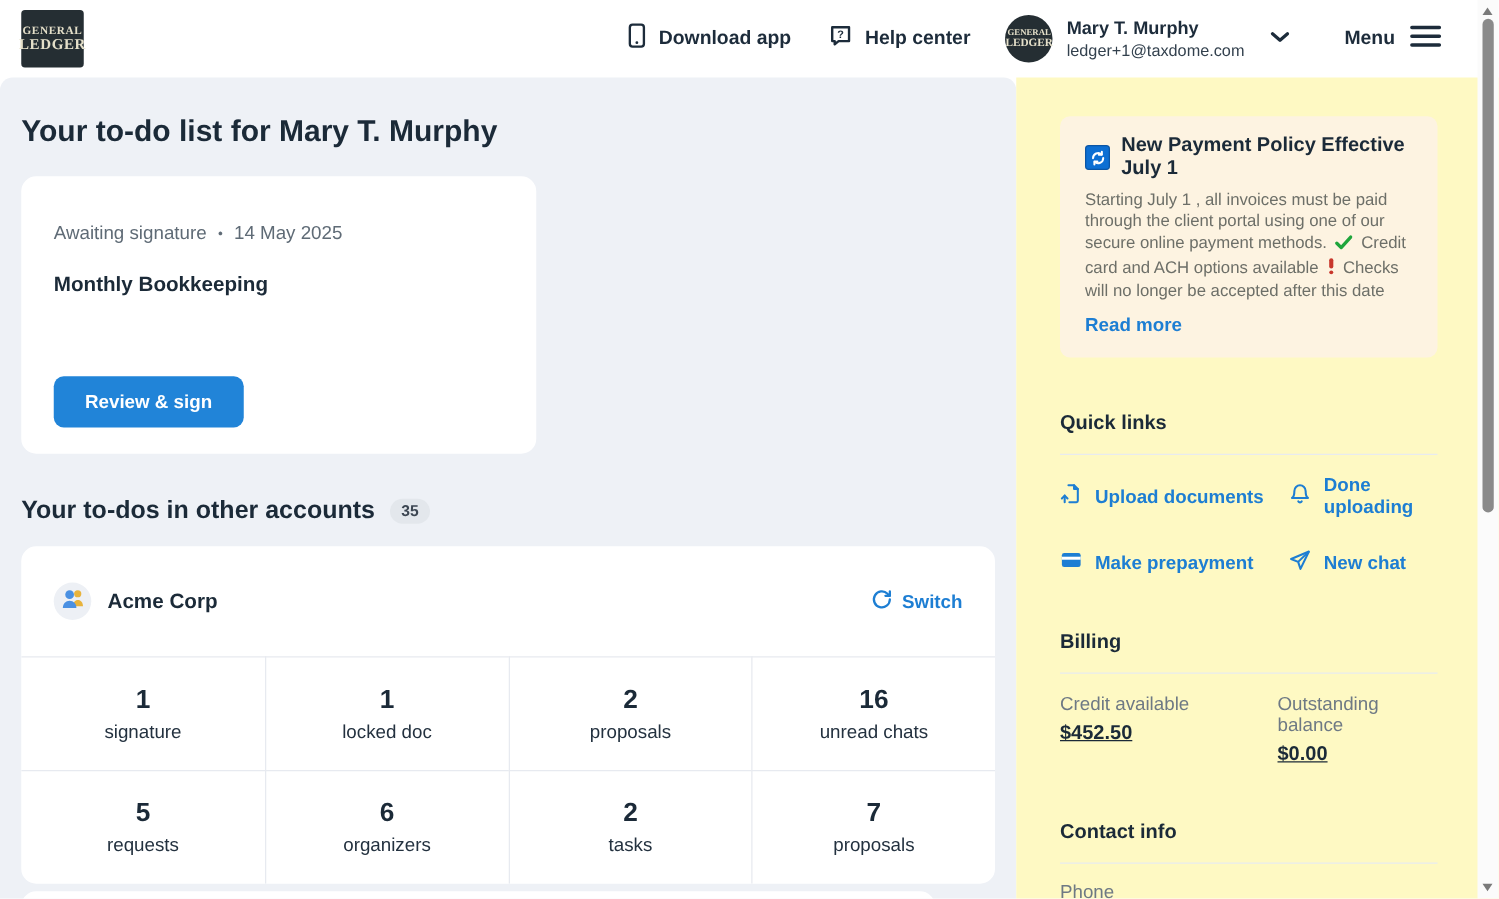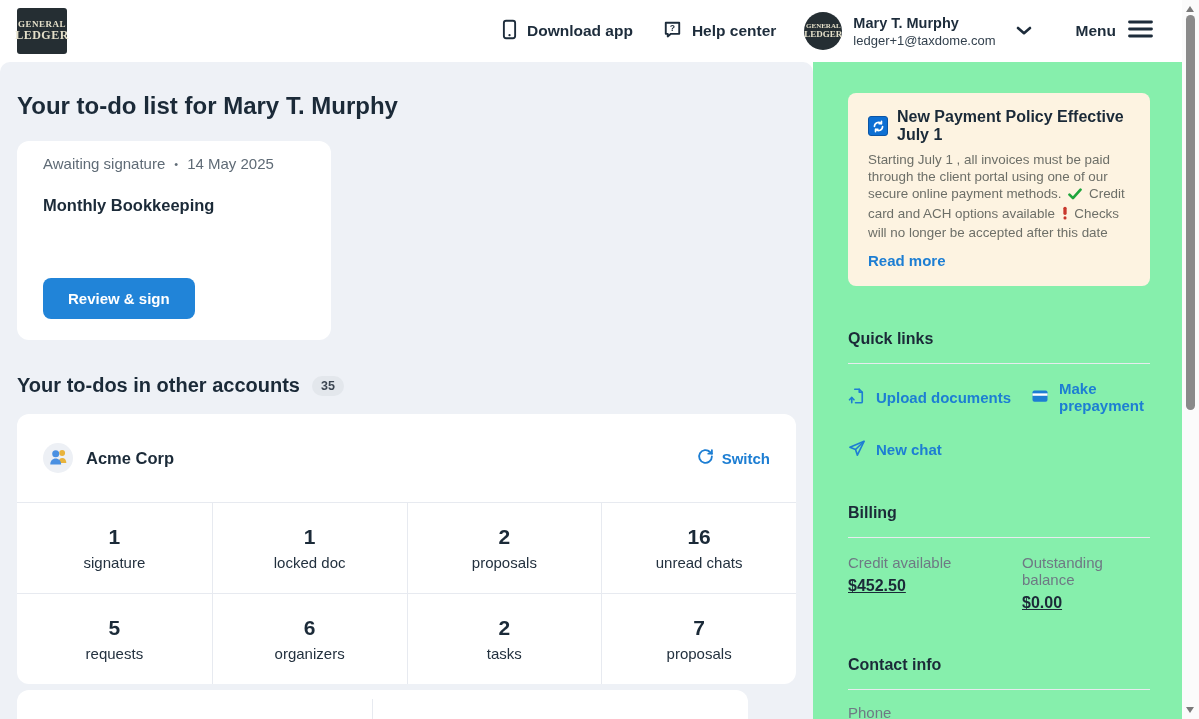--- a/index.html
+++ b/index.html
@@ -29,26 +29,26 @@
   .user-name { font-size:14.5px; font-weight:bold; }
   .user-email { font-size:13px; color:#33414e; margin-top:2px; }
   .chev { margin-left:20px; }
   .menu-cluster { display:flex; align-items:center; gap:12px; margin-left:44px;
     font-size:15.5px; font-weight:bold; cursor:pointer; }
 
   
   .layout { display:flex; height:657px; }
   .main { flex:0 0 766px; background:#eef1f6; border-radius:10px 10px 0 0;
     padding:30px 17px 0; }
-  .sidebar { flex:1; background:#86efac; padding:31px 49px 0 35px; }
+  .sidebar { flex:1; background:#fef9c3; padding:31px 49px 0 35px; }
 
   
   .page-title { font-size:24px; font-weight:bold; color:#1b2a38; }
-  .todo-card { width:314px; background:#fff; border-radius:12px;
-    padding:14px 26px 21px; margin-top:21px; }
+  .todo-card { width:412px; background:#fff; border-radius:12px;
+    padding:37px 26px 21px; margin-top:21px; }
   .status-row { display:flex; align-items:center; gap:9px; font-size:15px; color:#5f6b76; }
   .status-dot { font-size:11px; }
   .todo-name { margin-top:24px; font-size:16.5px; font-weight:bold; color:#1b2a38; }
   .primary-btn { margin-top:63px; display:inline-block; background:#2184d8; color:#fff;
     border:none; border-radius:8px; font-family:inherit; font-size:15px; font-weight:bold;
     padding:12px 25px; cursor:pointer; }
   .section-head { margin-top:34px; display:flex; align-items:center; gap:12px; }
   .section-head h2 { font-size:20px; font-weight:bold; color:#1b2a38; }
   .count-badge { background:#e3e7ec; color:#3c4652; font-size:12.5px; font-weight:bold;
     border-radius:10px; padding:3px 9px; }
@@ -286,20 +286,29 @@
                 <path d="M9 3h6l4 4v12.5a1.5 1.5 0 0 1-1.5 1.5H10"></path>
                 <path d="M15 3v4h4"></path>
                 <path d="M5 21v-7"></path>
                 <path d="M2 17l3-3 3 3"></path>
               </svg>
           </span>
           <span>Upload documents</span>
         </div>
         <div class="quick-link">
           <span>
+            <svg width="18" height="18" viewBox="0 0 24 24" fill="none" stroke="#1d7ed3" stroke-width="2.2" stroke-linecap="round" stroke-linejoin="round">
+                <path d="M18 9a6 6 0 1 0-12 0c0 6-2.5 7.5-2.5 7.5h17S18 15 18 9"></path>
+                <path d="M10.2 20.2a2.1 2.1 0 0 0 3.6 0"></path>
+              </svg>
+          </span>
+          <span>Done uploading</span>
+        </div>
+        <div class="quick-link">
+          <span>
             <svg width="18" height="18" viewBox="0 0 24 24">
                 <rect x="2" y="4.5" width="20" height="15" rx="2.5" fill="#1d7ed3"></rect>
                 <rect x="2" y="8.5" width="20" height="3.2" fill="#fff"></rect>
               </svg>
           </span>
           <span>Make prepayment</span>
         </div>
         <div class="quick-link">
           <span>
             <svg width="18" height="18" viewBox="0 0 24 24" fill="none" stroke="#1d7ed3" stroke-width="2.2" stroke-linejoin="round">

